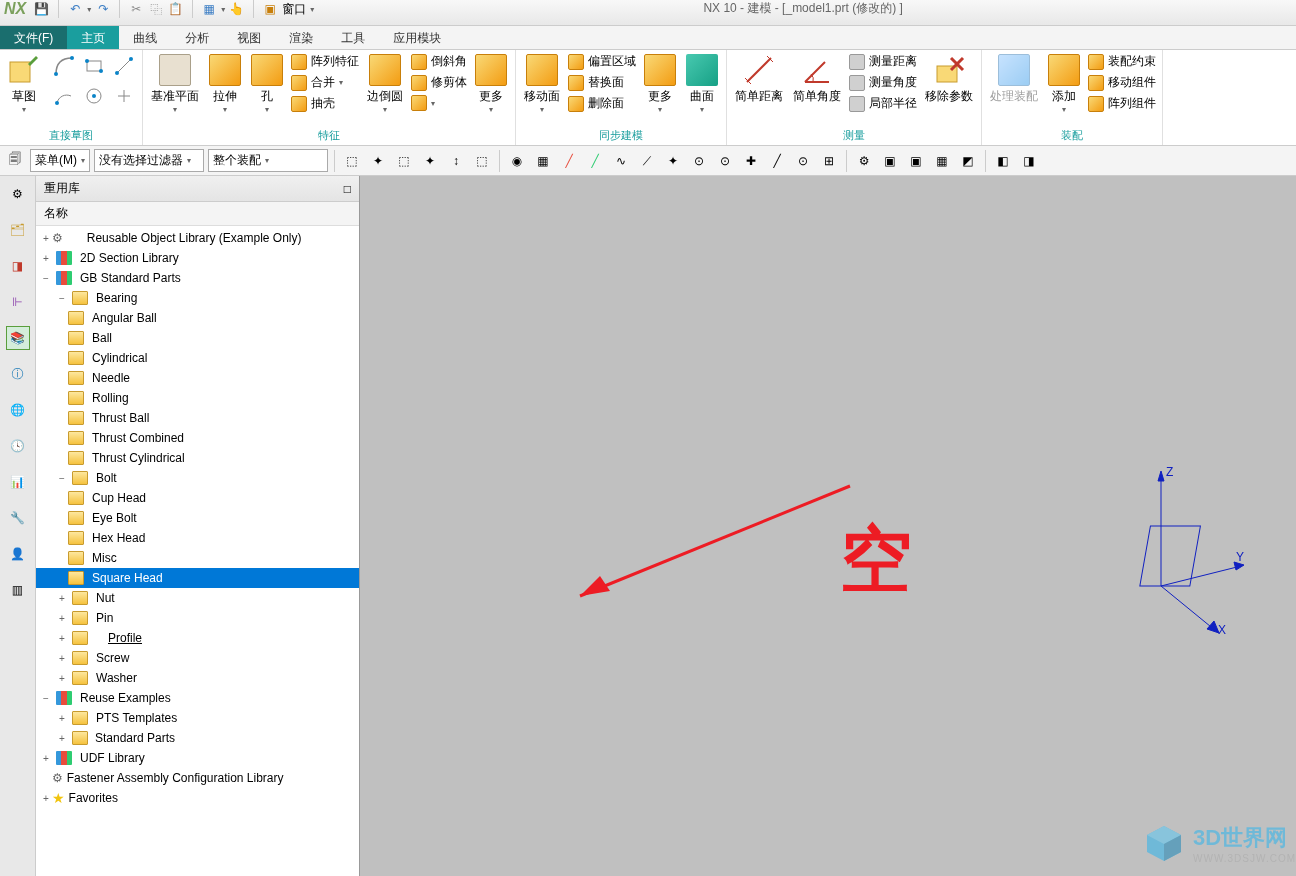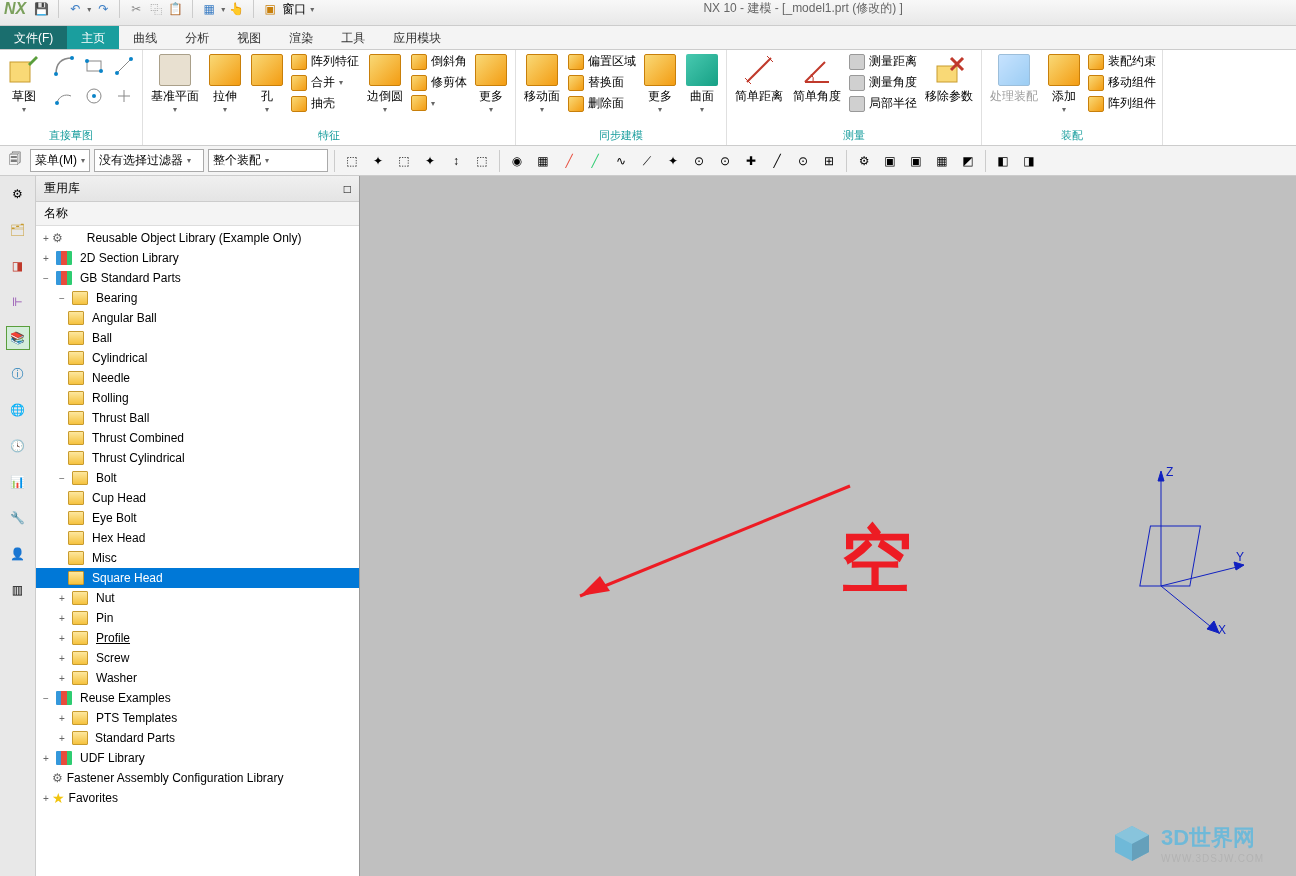--- a/index.html
+++ b/index.html
@@ -61,21 +61,21 @@
 .star-icon { color:#f1c40f; font-size:14px;}
 .gear-icon-tree { color:#666; font-size:12px;}
 .indent-0 { padding-left: 4px; }
 .indent-1 { padding-left: 20px; }
 .indent-2 { padding-left: 16px; }
 
 .viewport { flex: 1; background: #c0c0c0; position: relative; }
 .annotation-text { position: absolute; left: 480px; top: 336px; font-size: 72px; font-weight: bold; color: #ed1c24; font-family: "KaiTi","STKaiti",serif; }
 .annotation-arrow { position: absolute; left: 200px; top: 300px; }
 .coord-sys { position: absolute; right: 50px; bottom: 240px; width: 130px; height: 170px; }
-.watermark { position: absolute; right: 32px; bottom: 12px; display:flex; align-items:center; gap:8px; opacity:0.6;}
+.watermark { position: absolute; right: 0; bottom: 12px; display:flex; align-items:center; gap:8px; opacity:0.6;}
 .watermark .wm-cube { width:42px; height:42px; }
 .watermark .wm-text { color:#3bb5e8; font-size:22px; font-weight:bold;}
 .watermark .wm-sub { color:#aaa; font-size:10px; letter-spacing:1px;}
 
 
 .sketch-grid { display:grid; grid-template-columns: repeat(3,28px); grid-template-rows: repeat(2,28px); gap:2px; margin-left:4px;}
 .sketch-grid div { display:flex; align-items:center; justify-content:center; cursor:pointer;}
 </style>
 </head>
 <body>
@@ -504,21 +504,21 @@
           <span style="margin-left: 4px;">Nut</span>
         </div>
         <div class="tree-row indent-1">
           <span class="tree-toggle">+</span>
           <span class="tree-icon folder-icon"></span>
           <span style="margin-left: 4px;">Pin</span>
         </div>
         <div class="tree-row indent-1">
           <span class="tree-toggle">+</span>
           <span class="tree-icon folder-icon"></span>
-          <span style="margin-left: 4px; text-decoration: underline;">Profile</span>
+          <span style="margin-left: 16px; text-decoration: underline;">Profile</span>
         </div>
         <div class="tree-row indent-1">
           <span class="tree-toggle">+</span>
           <span class="tree-icon folder-icon"></span>
           <span style="margin-left: 4px;">Screw</span>
         </div>
         <div class="tree-row indent-1">
           <span class="tree-toggle">+</span>
           <span class="tree-icon folder-icon"></span>
           <span style="margin-left: 4px;">Washer</span>

